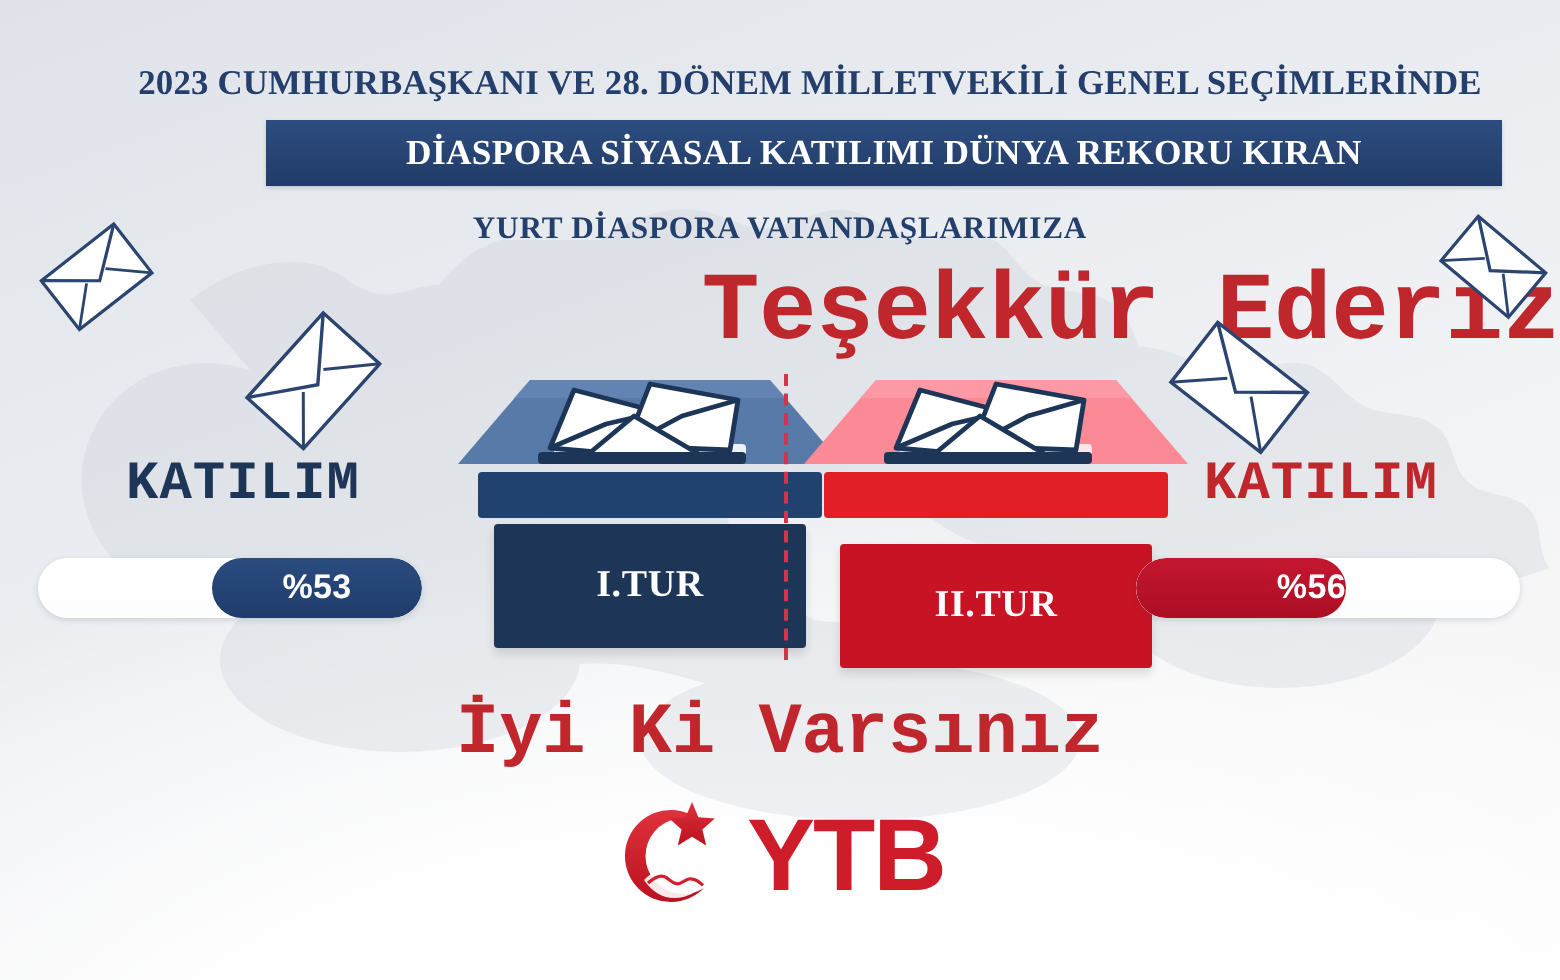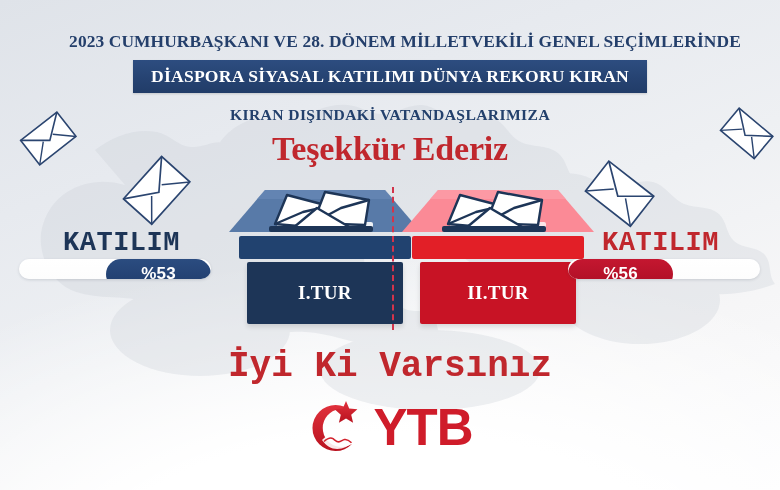--- a/index.html
+++ b/index.html
@@ -22,39 +22,39 @@
   .worldmap svg{width:100%;height:100%;display:block;}
 
   
   .kicker{
     position:absolute;left:0;right:0;top:31px;text-align:center;
     font-family:"Liberation Serif",serif;
     font-weight:700;font-size:17.4px;letter-spacing:.1px;
     color:#243f6b;white-space:nowrap;margin-left:30px;
   }
   .ribbon{
-    position:absolute;left:133px;top:60px;width:514px;height:33px;
+    position:absolute;left:133px;top:60px;width:618px;height:33px;
     background:linear-gradient(180deg,#2d4d80 0%,#264372 55%,#213c68 100%);
     display:flex;align-items:center;justify-content:center;
     box-shadow:0 1px 2px rgba(0,0,0,.15);
   }
   .ribbon span{
     font-family:"Liberation Serif",serif;
     font-weight:700;font-size:17.6px;color:#fff;letter-spacing:.2px;white-space:nowrap;
   }
   .subline{
     position:absolute;left:0;right:0;top:106px;text-align:center;
     font-family:"Liberation Serif",serif;
     font-weight:700;font-size:15.6px;letter-spacing:.4px;
     color:#23406c;white-space:nowrap;
   }
   .thanks{
-    position:absolute;left:0;right:0;top:130px;text-align:center;
-    font-family:Liberation Serif, serif;
-    font-weight:700;font-size:34px;letter-spacing:-.2px;
+    position:absolute;left:0;right:0;top:130px;text-align:right;
+    font-family:Liberation Mono, monospace;
+    font-weight:700;font-size:48px;letter-spacing:-.2px;
     color:#c0272d;white-space:nowrap;
   }
 
   
   .env{position:absolute;}
   .env svg{display:block;}
 
   
   .boxwrap{position:absolute;top:186px;width:200px;height:146px;}
   .box-left{left:225px;}
@@ -70,57 +70,57 @@
     display:flex;align-items:center;justify-content:center;
     box-shadow:0 3px 5px rgba(0,0,0,.12);
   }
   .body span{
     font-family:"Liberation Serif",serif;font-weight:700;font-size:19px;
     color:#ffffff;letter-spacing:.3px;white-space:nowrap;
   }
   .box-left .band{background:#21426f;}
   .box-left .body{background:#1d3557;}
   .box-right .band{background:#e21f27;}
-  .box-right .body{background:#c81325;}
+  .box-right .body{background:#c81325;margin-top:10px;}
 
   .envstack{position:absolute;top:-2px;left:0;width:200px;height:58px;}
   .envstack svg{display:block;}
 
   .divider{
     position:absolute;left:392px;top:187px;width:0;height:143px;
     border-left:2px dashed #d2344b;
   }
 
   
   .katilim{
     position:absolute;top:228px;width:215px;text-align:center;
     font-family:Liberation Mono, monospace;font-weight:700;
     font-size:27px;letter-spacing:.5px;white-space:nowrap;
   }
   .katilim-left{left:14px;color:#1d3557;}
   .katilim-right{left:553px;color:#c0272d;}
 
   .track{
-    position:absolute;top:259px;width:192px;height:20px;border-radius:15px;
+    position:absolute;top:279px;width:192px;height:30px;border-radius:15px;
     background:linear-gradient(180deg,#ffffff 0%,#fdfdfd 100%);
     box-shadow:0 1px 3px rgba(60,70,90,.18);
     overflow:hidden;
   }
   .track-left{left:19px;}
   .track-right{left:568px;}
   .pill{
     position:absolute;top:0;width:105px;height:30px;border-radius:15px;
     display:flex;align-items:center;justify-content:center;
   }
   .pill span{
     font-family:"Liberation Sans",sans-serif;font-weight:700;font-size:17px;
     color:#fff;letter-spacing:.2px;
   }
   .pill-left{right:0;background:linear-gradient(180deg,#2b4c80 0%,#1f3c6b 100%);}
-  .pill-right{left:0;background:linear-gradient(180deg,#c41730 0%,#ab0e24 100%);}
+  .pill-right{left:0;background:linear-gradient(180deg,#c41730 0%,#ab0e24 100%);justify-content:flex-end;}
 
   
   .iyiki{
     position:absolute;left:0;right:0;top:346px;text-align:center;
     font-family:Liberation Mono, monospace;font-weight:700;
     font-size:36px;color:#c0272d;letter-spacing:0;white-space:nowrap;
   }
   .logo{
     position:absolute;left:0;right:0;top:398px;
     display:flex;align-items:center;justify-content:center;gap:6px;
@@ -148,21 +148,21 @@
       </g>
     </svg>
   </div>
 
   <div class="kicker">2023 CUMHURBAŞKANI VE 28. DÖNEM MİLLETVEKİLİ GENEL SEÇİMLERİNDE</div>
 
   <div class="ribbon">
     <span>DİASPORA SİYASAL KATILIMI DÜNYA REKORU KIRAN</span>
   </div>
 
-  <div class="subline">KIRAN DIŞINDAKİ VATANDAŞLARIMIZA</div>
+  <div class="subline">YURT DİASPORA VATANDAŞLARIMIZA</div>
   <div class="thanks">Teşekkür Ederiz</div>
 
   <div class="env" style="left:13px;top:103px;">
     <svg width="70" height="70" viewBox="0 0 70 70" xmlns="http://www.w3.org/2000/svg">
       <g transform="rotate(-38 35 35)">
         <rect x="12" y="20" width="46" height="31" fill="#ffffff" stroke="#2b4570" stroke-width="1.6"></rect>
         <path d="M12 20 L35 38 L58 20" fill="none" stroke="#2b4570" stroke-width="1.6"></path>
         <path d="M12 51 L29 35 M58 51 L41 35" fill="none" stroke="#2b4570" stroke-width="1.4"></path>
       </g>
     </svg>

